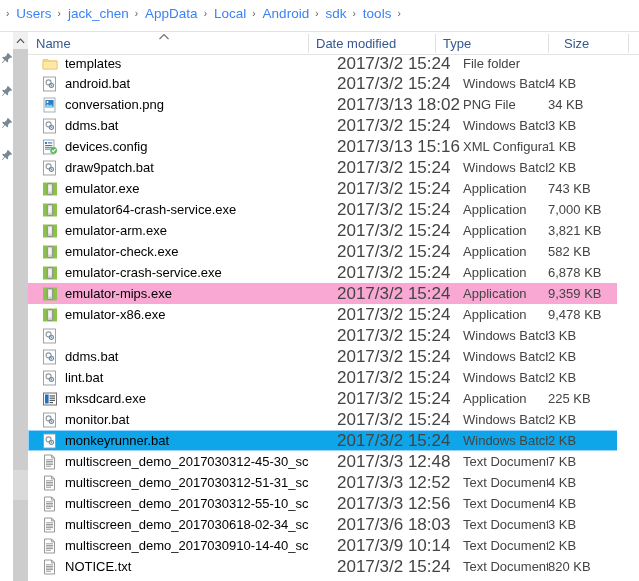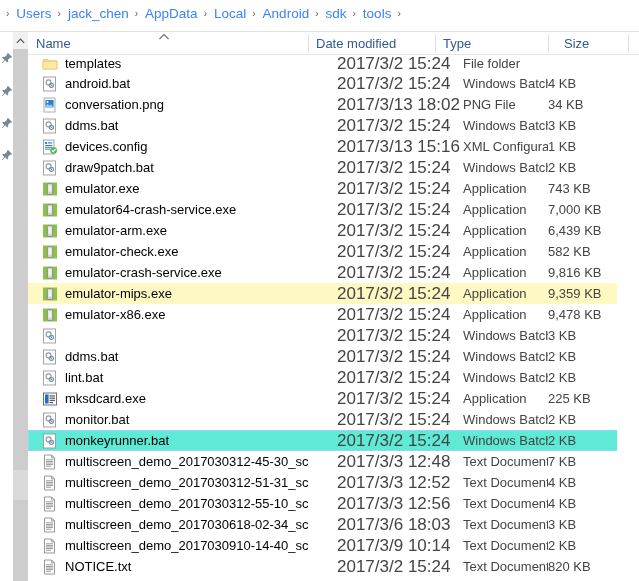--- a/index.html
+++ b/index.html
@@ -89,22 +89,22 @@
 
   
   .rows {
     position: absolute; left: 0; top: 23px; width: 589px; height: 526px;
     overflow: hidden;
   }
   .row {
     position: relative; height: 21px; width: 611px;
     display: flex; align-items: center;
   }
-  .row.sel   { background: #5eead4; box-shadow: inset 0 0 0 1px #99d1ff; }
-  .row.hover { background: #fef9c3; }
+  .row.sel   { background: #0ea5e9; box-shadow: inset 0 0 0 1px #99d1ff; }
+  .row.hover { background: #f9a8d4; }
 
   .cell-name {
     position: absolute; left: 0; top: 0; height: 21px; width: 280px;
     display: flex; align-items: center; padding-left: 14px;
     overflow: hidden;
   }
   .fname {
     font-size: 13px; color: #000000; white-space: nowrap;
     line-height: 21px; margin-left: 7px;
   }
@@ -339,21 +339,21 @@
           <div class="cell-name">
             <span class="ico"><svg viewBox="0 0 16 16" width="16" height="16">
                 <rect x="1" y="1.5" width="14" height="13" fill="#8cc24a"></rect>
                 <rect x="5.3" y="2.6" width="5.4" height="10.8" rx="1" fill="#d4d4d4" stroke="#7c7c7c" stroke-width=".8"></rect>
                 <rect x="6.4" y="4.2" width="3.2" height="6.4" fill="#f2f2f2"></rect>
               </svg></span>
             <span class="fname">emulator-arm.exe</span>
           </div>
           <div class="cell-date">2017/3/2 15:24</div>
           <div class="cell-type">Application</div>
-          <div class="cell-size">6,439 KB</div>
+          <div class="cell-size">3,821 KB</div>
         </div>
         <div class="row">
           <div class="cell-name">
             <span class="ico"><svg viewBox="0 0 16 16" width="16" height="16">
                 <rect x="1" y="1.5" width="14" height="13" fill="#8cc24a"></rect>
                 <rect x="5.3" y="2.6" width="5.4" height="10.8" rx="1" fill="#d4d4d4" stroke="#7c7c7c" stroke-width=".8"></rect>
                 <rect x="6.4" y="4.2" width="3.2" height="6.4" fill="#f2f2f2"></rect>
               </svg></span>
             <span class="fname">emulator-check.exe</span>
           </div>
@@ -365,21 +365,21 @@
           <div class="cell-name">
             <span class="ico"><svg viewBox="0 0 16 16" width="16" height="16">
                 <rect x="1" y="1.5" width="14" height="13" fill="#8cc24a"></rect>
                 <rect x="5.3" y="2.6" width="5.4" height="10.8" rx="1" fill="#d4d4d4" stroke="#7c7c7c" stroke-width=".8"></rect>
                 <rect x="6.4" y="4.2" width="3.2" height="6.4" fill="#f2f2f2"></rect>
               </svg></span>
             <span class="fname">emulator-crash-service.exe</span>
           </div>
           <div class="cell-date">2017/3/2 15:24</div>
           <div class="cell-type">Application</div>
-          <div class="cell-size">9,816 KB</div>
+          <div class="cell-size">6,878 KB</div>
         </div>
         <div class="row hover">
           <div class="cell-name">
             <span class="ico"><svg viewBox="0 0 16 16" width="16" height="16">
                 <rect x="1" y="1.5" width="14" height="13" fill="#8cc24a"></rect>
                 <rect x="5.3" y="2.6" width="5.4" height="10.8" rx="1" fill="#d4d4d4" stroke="#7c7c7c" stroke-width=".8"></rect>
                 <rect x="6.4" y="4.2" width="3.2" height="6.4" fill="#f2f2f2"></rect>
               </svg></span>
             <span class="fname">emulator-mips.exe</span>
           </div>

